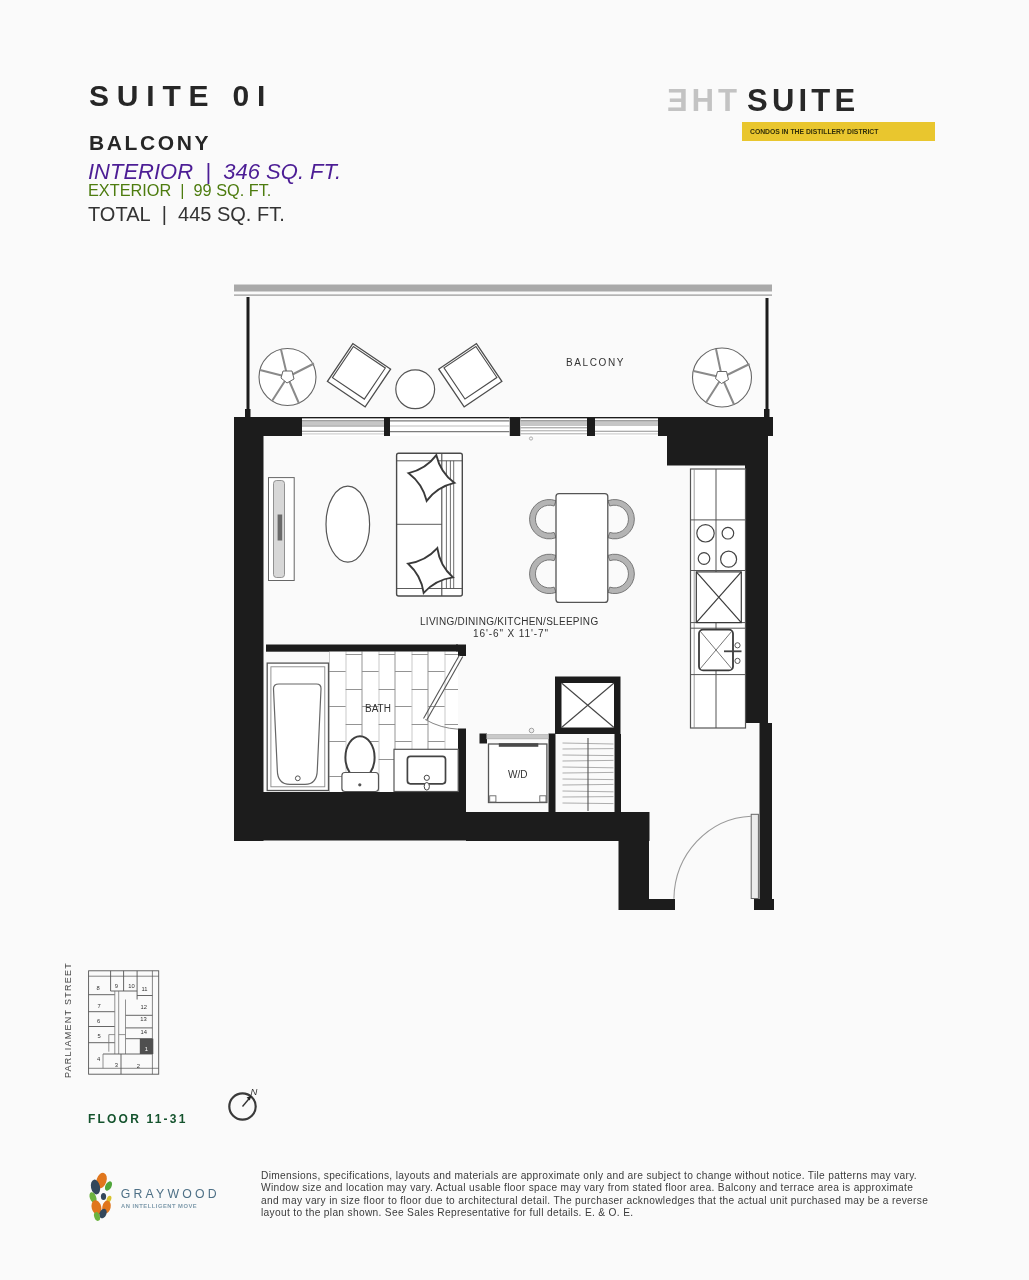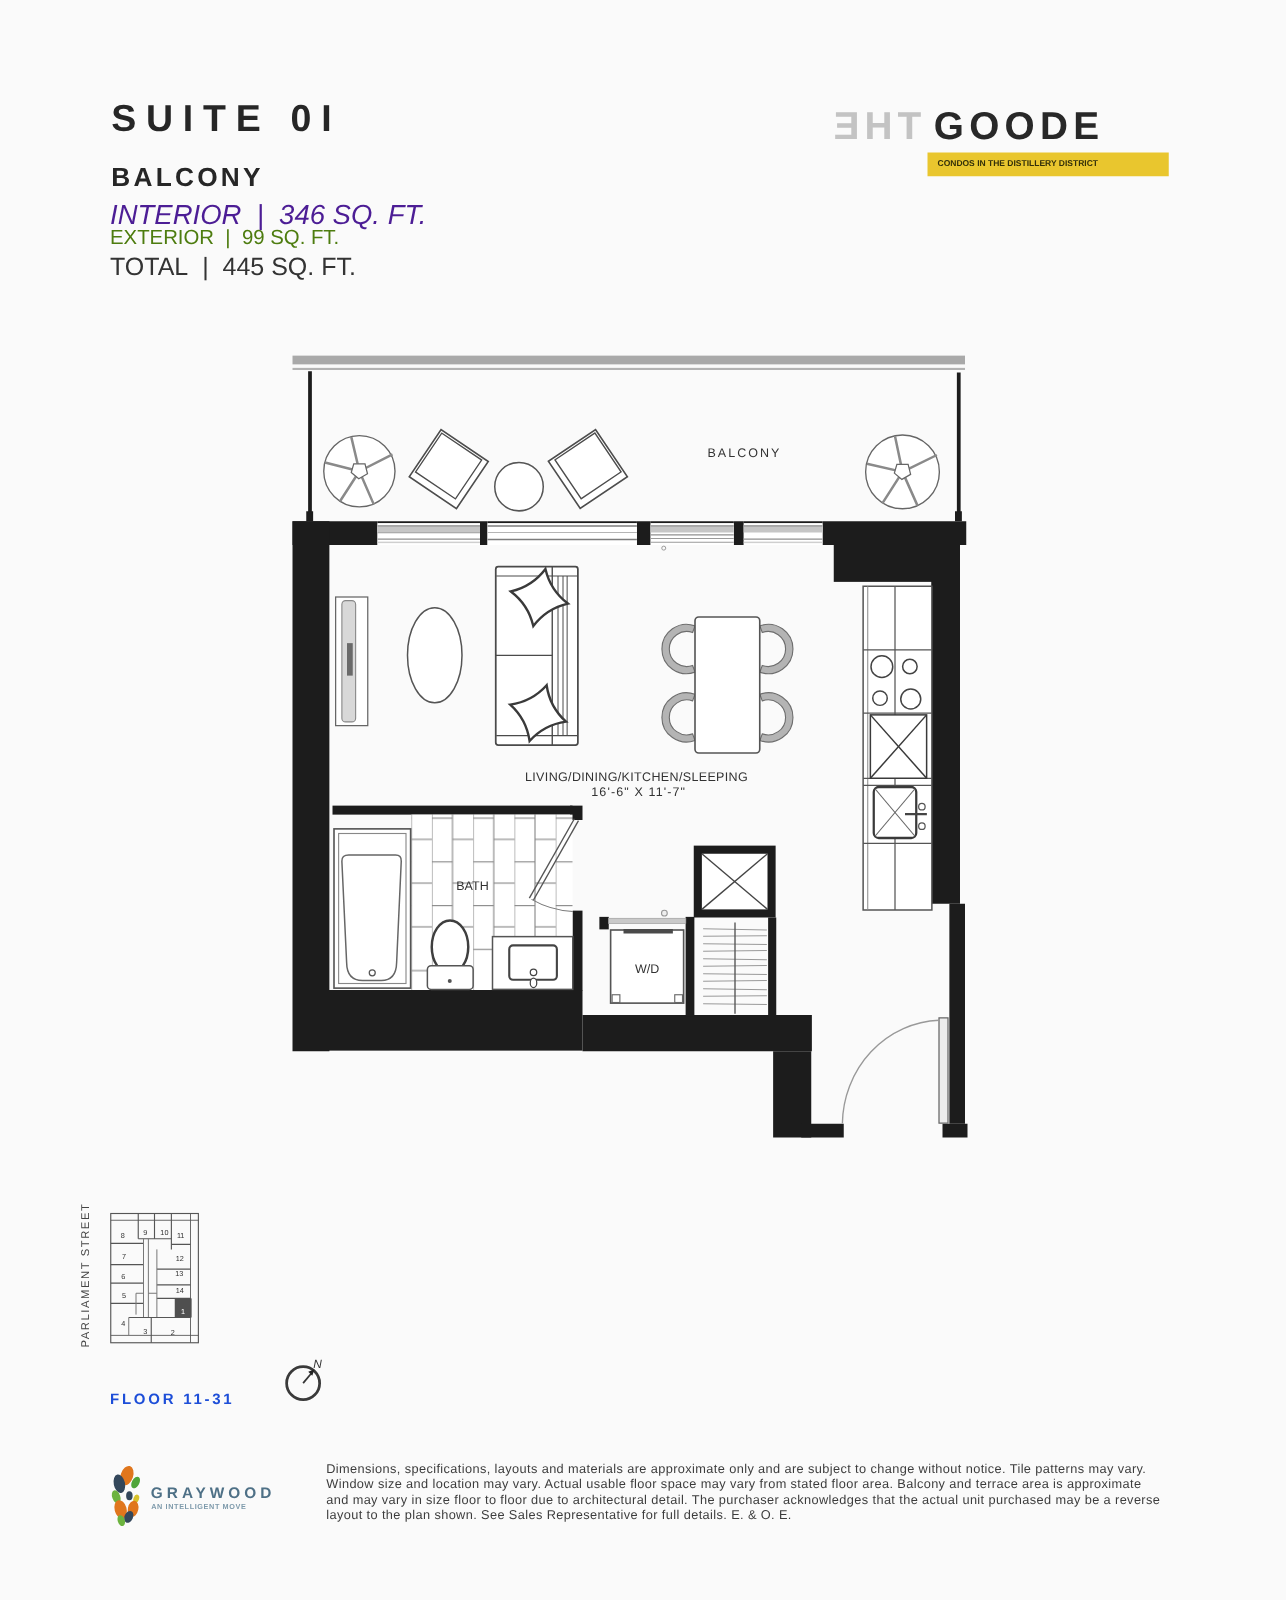--- a/index.html
+++ b/index.html
@@ -14,21 +14,21 @@
 <div class="abs" style="left:89px;top:131.7px;font-size:21px;line-height:1;font-weight:bold;color:#262626;letter-spacing:2.6px;">BALCONY</div>
 
 <div class="abs" style="left:88px;top:160.5px;font-size:22px;line-height:1;color:#4c1d95;font-style:italic;">INTERIOR&nbsp; | &nbsp;346 SQ. FT.</div>
 
 <div class="abs" style="left:88px;top:182px;font-size:16.3px;line-height:1;color:#4d7c0f;">EXTERIOR&nbsp; | &nbsp;99 SQ. FT.</div>
 
 <div class="abs" style="left:88px;top:203.5px;font-size:20px;line-height:1;color:#333;">TOTAL&nbsp; | &nbsp;445 SQ. FT.</div>
 
 <div class="abs" style="left:667px;top:84.7px;width:70px;text-align:center;font-size:31px;line-height:1;font-weight:bold;letter-spacing:4px;color:#c3c3c3;transform:scaleX(-1);white-space:nowrap;">THE</div>
 
-<div class="abs" style="left:747px;top:84.7px;font-size:31px;line-height:1;font-weight:bold;letter-spacing:4.2px;color:#282828;white-space:nowrap;">GOODE</div>
+<div class="abs" style="left:747px;top:84.7px;font-size:31px;line-height:1;font-weight:bold;letter-spacing:4.2px;color:#282828;white-space:nowrap;">SUITE</div>
 
 <div class="abs" style="left:741.5px;top:122px;width:193px;height:18.5px;background:#e9c62e;"></div>
 
 <div class="abs" style="left:750px;top:129px;font-size:6.8px;line-height:1;font-weight:bold;color:#33300a;letter-spacing:0;">CONDOS IN THE DISTILLERY DISTRICT</div>
 
 <svg class="abs" style="left:0;top:0" width="1029" height="1280" viewBox="0 0 1029 1280">
 <defs>
 <pattern id="tile" width="33" height="35" patternUnits="userSpaceOnUse" x="312.5" y="654">
 <rect width="33" height="35" fill="white"></rect>
 <line x1="0" y1="0" x2="0" y2="35" stroke="#888" stroke-width="0.9"></line>
@@ -370,19 +370,19 @@
 <ellipse cx="96.5" cy="1207.5" rx="4.8" ry="7.5" transform="rotate(-15 96.5 1207.5)" fill="#e0761d"></ellipse>
 <ellipse cx="106.5" cy="1207" rx="4.2" ry="6.5" transform="rotate(12 106.5 1207)" fill="#e0761d"></ellipse>
 <ellipse cx="103" cy="1213.5" rx="3.4" ry="5" transform="rotate(25 103 1213.5)" fill="#33475b"></ellipse>
 <ellipse cx="97" cy="1216.5" rx="2.8" ry="4.5" transform="rotate(-18 97 1216.5)" fill="#6cb33f"></ellipse>
 </g>
 </g>
 </svg>
 
 <div class="abs" style="left:13.7px;top:1019px;width:108px;height:10px;transform:rotate(-90deg);transform-origin:50% 50%;font-size:9px;line-height:10px;color:#444;letter-spacing:1.25px;white-space:nowrap;">PARLIAMENT STREET</div>
 
-<div class="abs" style="left:88px;top:1113.2px;font-size:12px;line-height:1;font-weight:bold;color:#1d4ed8;letter-spacing:2.2px;">FLOOR 11-31</div>
-
-<div class="abs" style="left:120.7px;top:1188px;font-size:12.3px;line-height:1;font-weight:bold;color:#4e7086;letter-spacing:3.2px;">GRAYWOOD</div>
+<div class="abs" style="left:88px;top:1113.2px;font-size:12px;line-height:1;font-weight:bold;color:#14532d;letter-spacing:2.2px;">FLOOR 11-31</div>
+
+<div class="abs" style="left:120.7px;top:1188px;font-size:12.3px;line-height:1;font-weight:normal;color:#4e7086;letter-spacing:3.2px;">GRAYWOOD</div>
 
 <div class="abs" style="left:121px;top:1203.8px;font-size:5.8px;line-height:1;font-weight:bold;color:#7e9aab;letter-spacing:0.5px;">AN INTELLIGENT MOVE</div>
 
 <div class="abs" style="left:261px;top:1169.6px;font-size:10.2px;line-height:12.6px;letter-spacing:0.32px;color:#3c3c3c;white-space:nowrap;">Dimensions, specifications, layouts and materials are approximate only and are subject to change without notice. Tile patterns may vary.<br>Window size and location may vary. Actual usable floor space may vary from stated floor area. Balcony and terrace area is approximate<br>and may vary in size floor to floor due to architectural detail. The purchaser acknowledges that the actual unit purchased may be a reverse<br>layout to the plan shown. See Sales Representative for full details. E. &amp; O. E.</div>
 
 </body></html>

